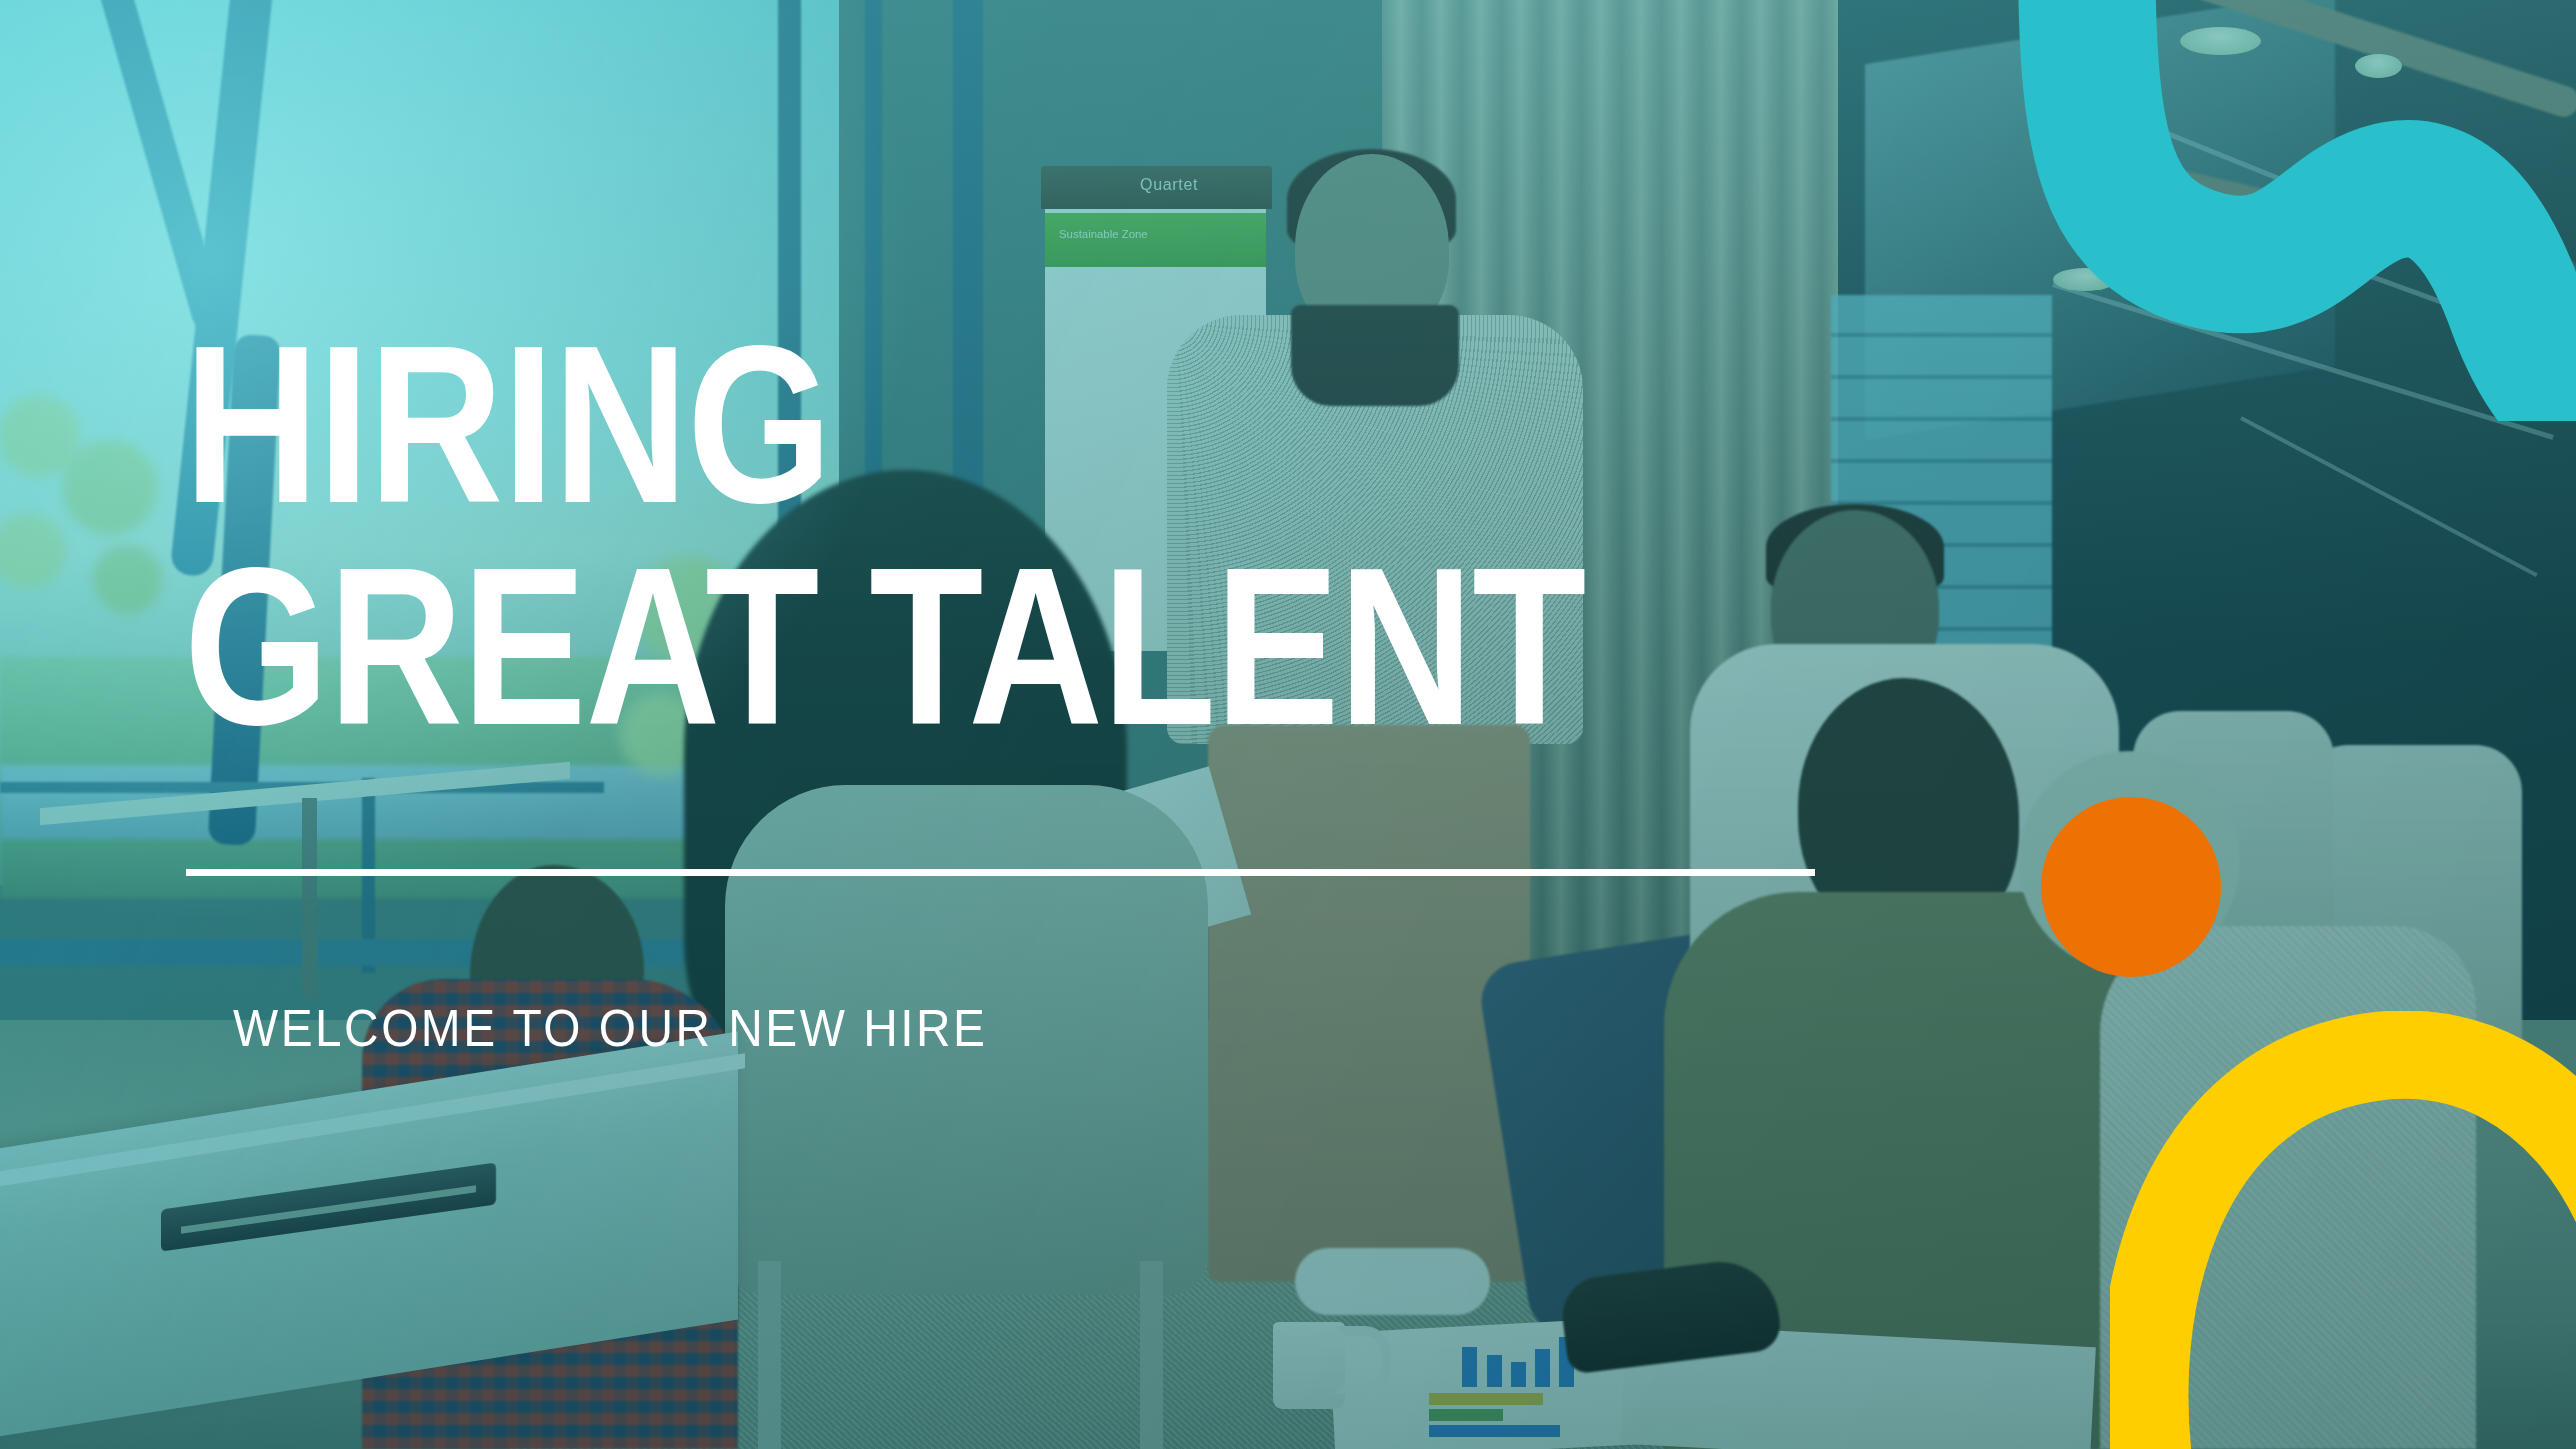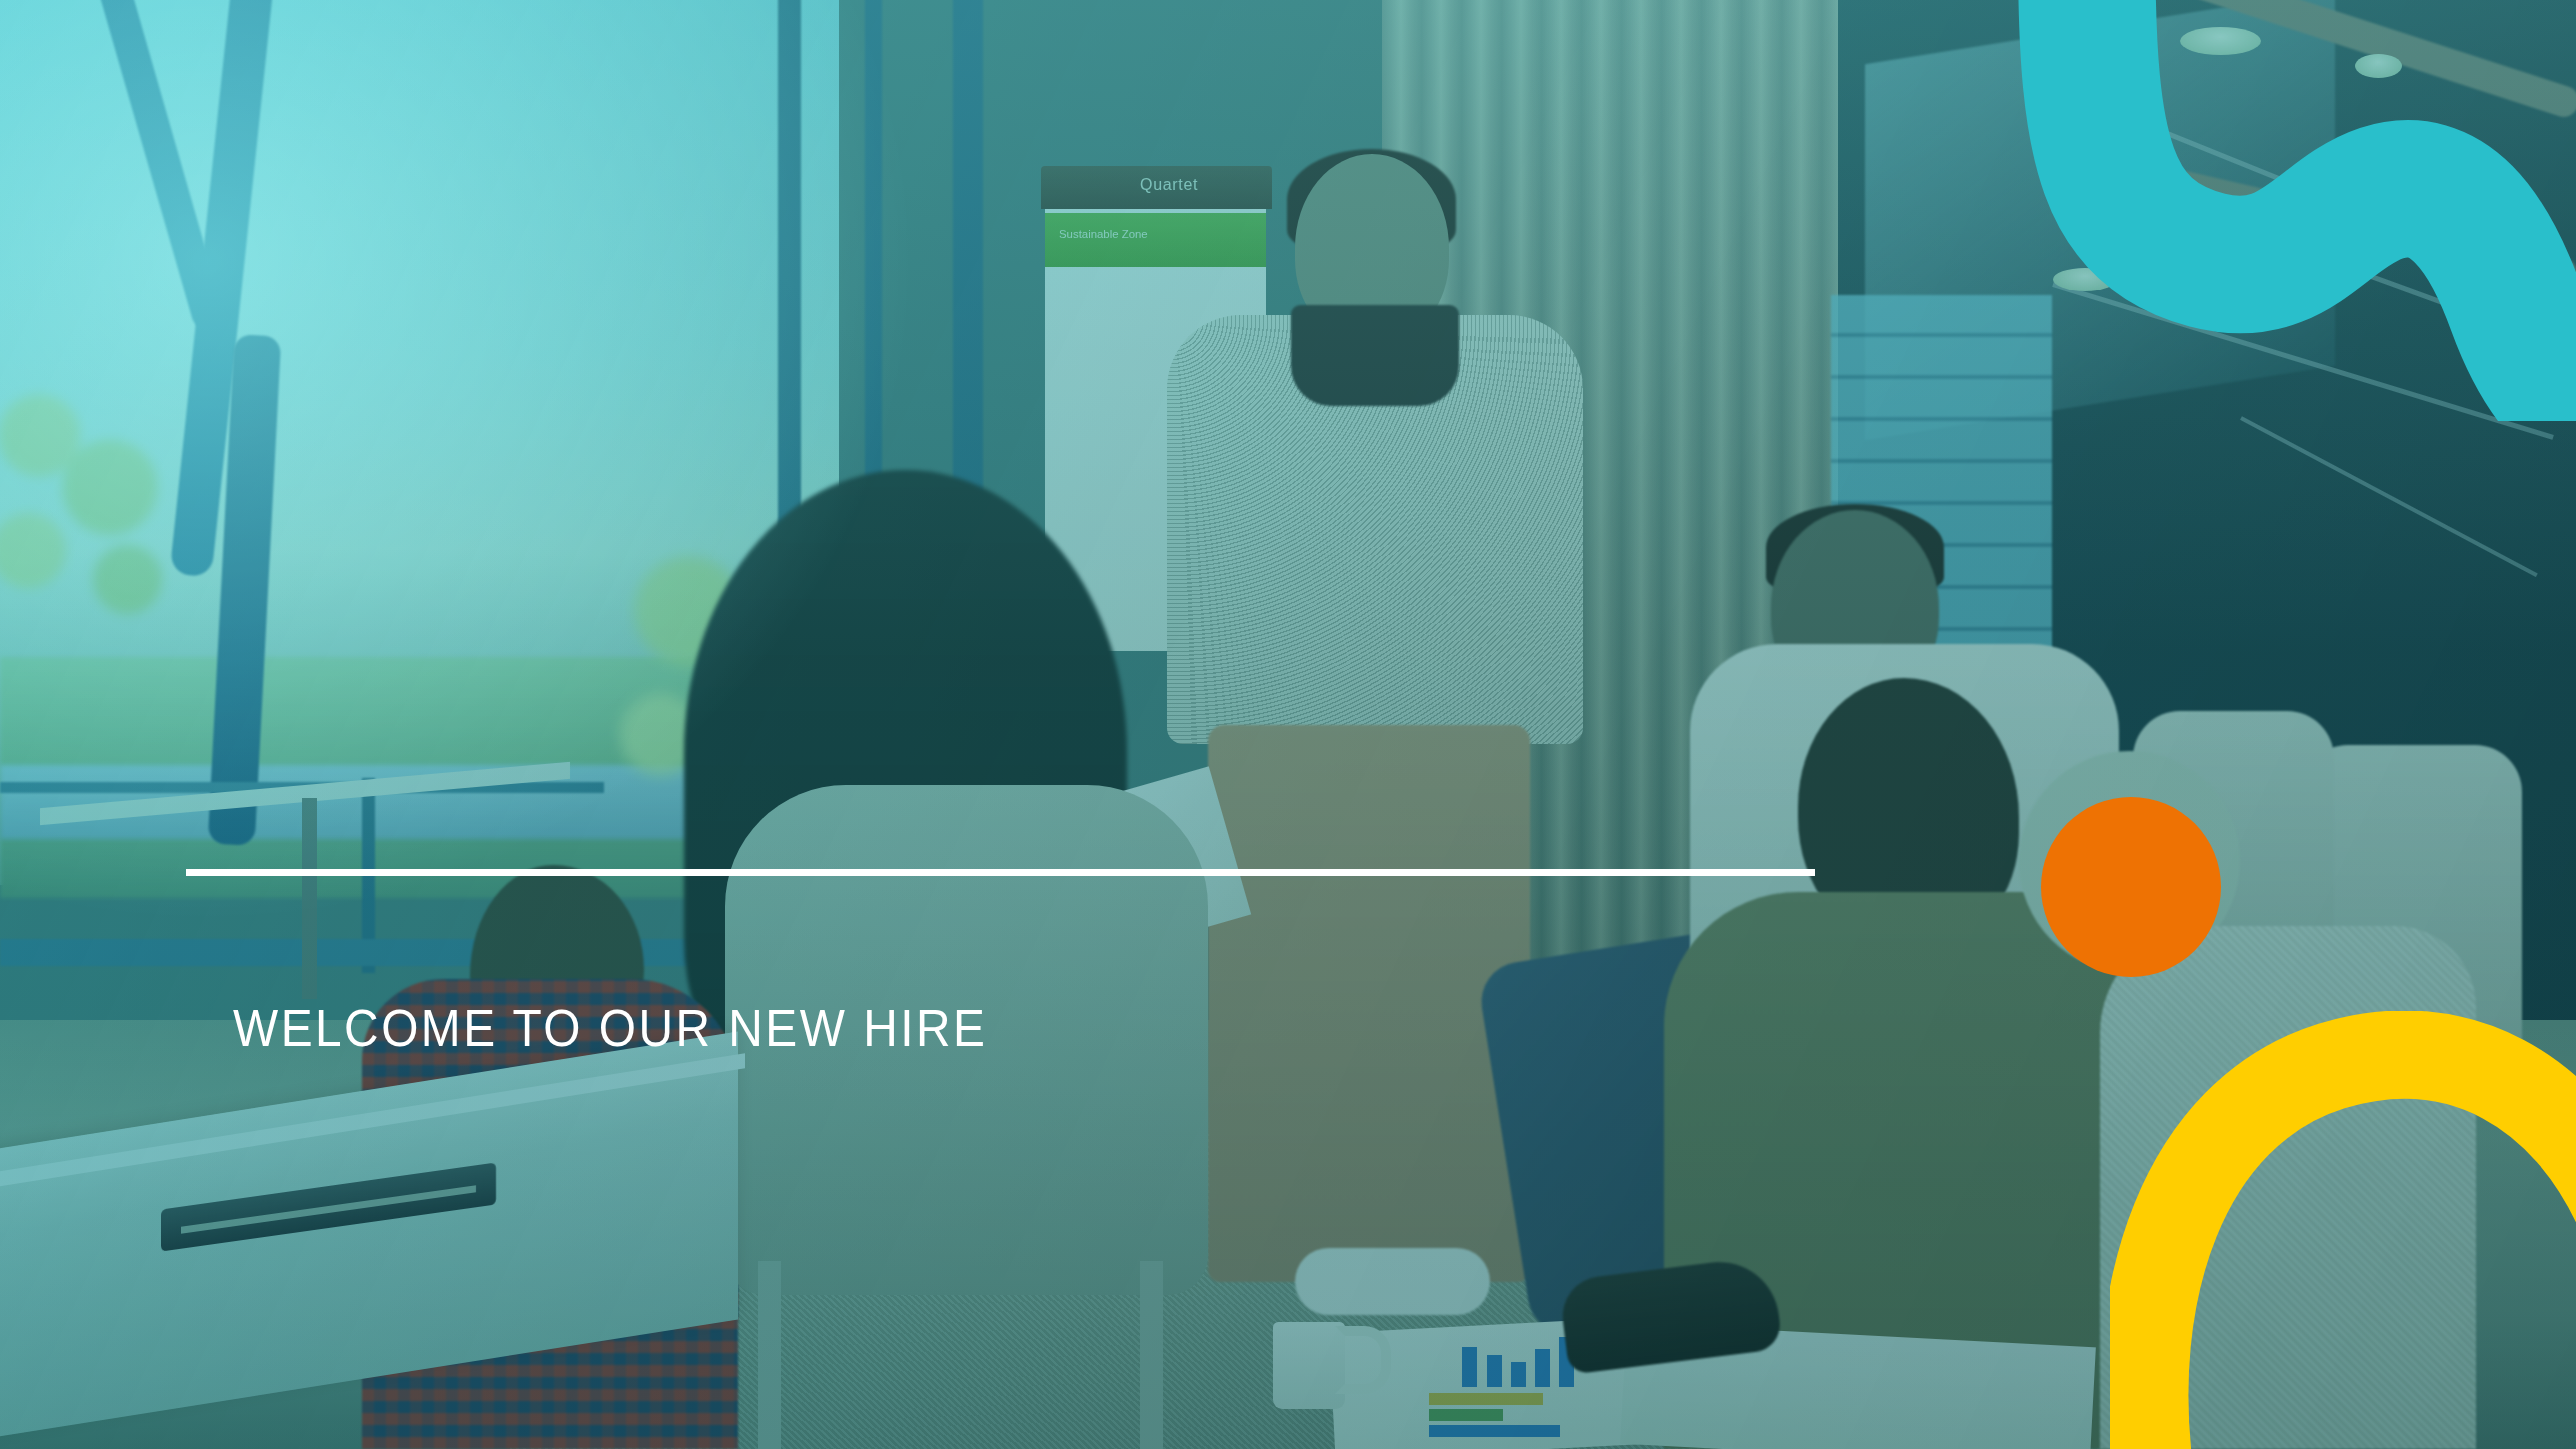--- a/index.html
+++ b/index.html
@@ -677,19 +677,23 @@
   <div id="orange-dot" class="decor" style="background:#EE7203"></div>
 
   <div class="decor" id="yellow-arc">
     <svg width="470" height="443" viewBox="0 0 700 660" aria-hidden="true">
       <path d="M60 700
                C 20 420, 110 150, 330 82
                C 520 24, 680 120, 760 300" fill="none" stroke="#FFCE00" stroke-width="132" stroke-linecap="butt"></path>
     </svg>
   </div>
 
+  <div class="textblock">
+    <h1 class="headline">HIRING</h1>
+    <h1 class="headline headline-l2">GREAT TALENT</h1>
+  </div>
 
   <div class="divider"></div>
 
   <p class="subtitle">WELCOME TO OUR NEW HIRE</p>
 
 </div>
 
 
 </body></html>

